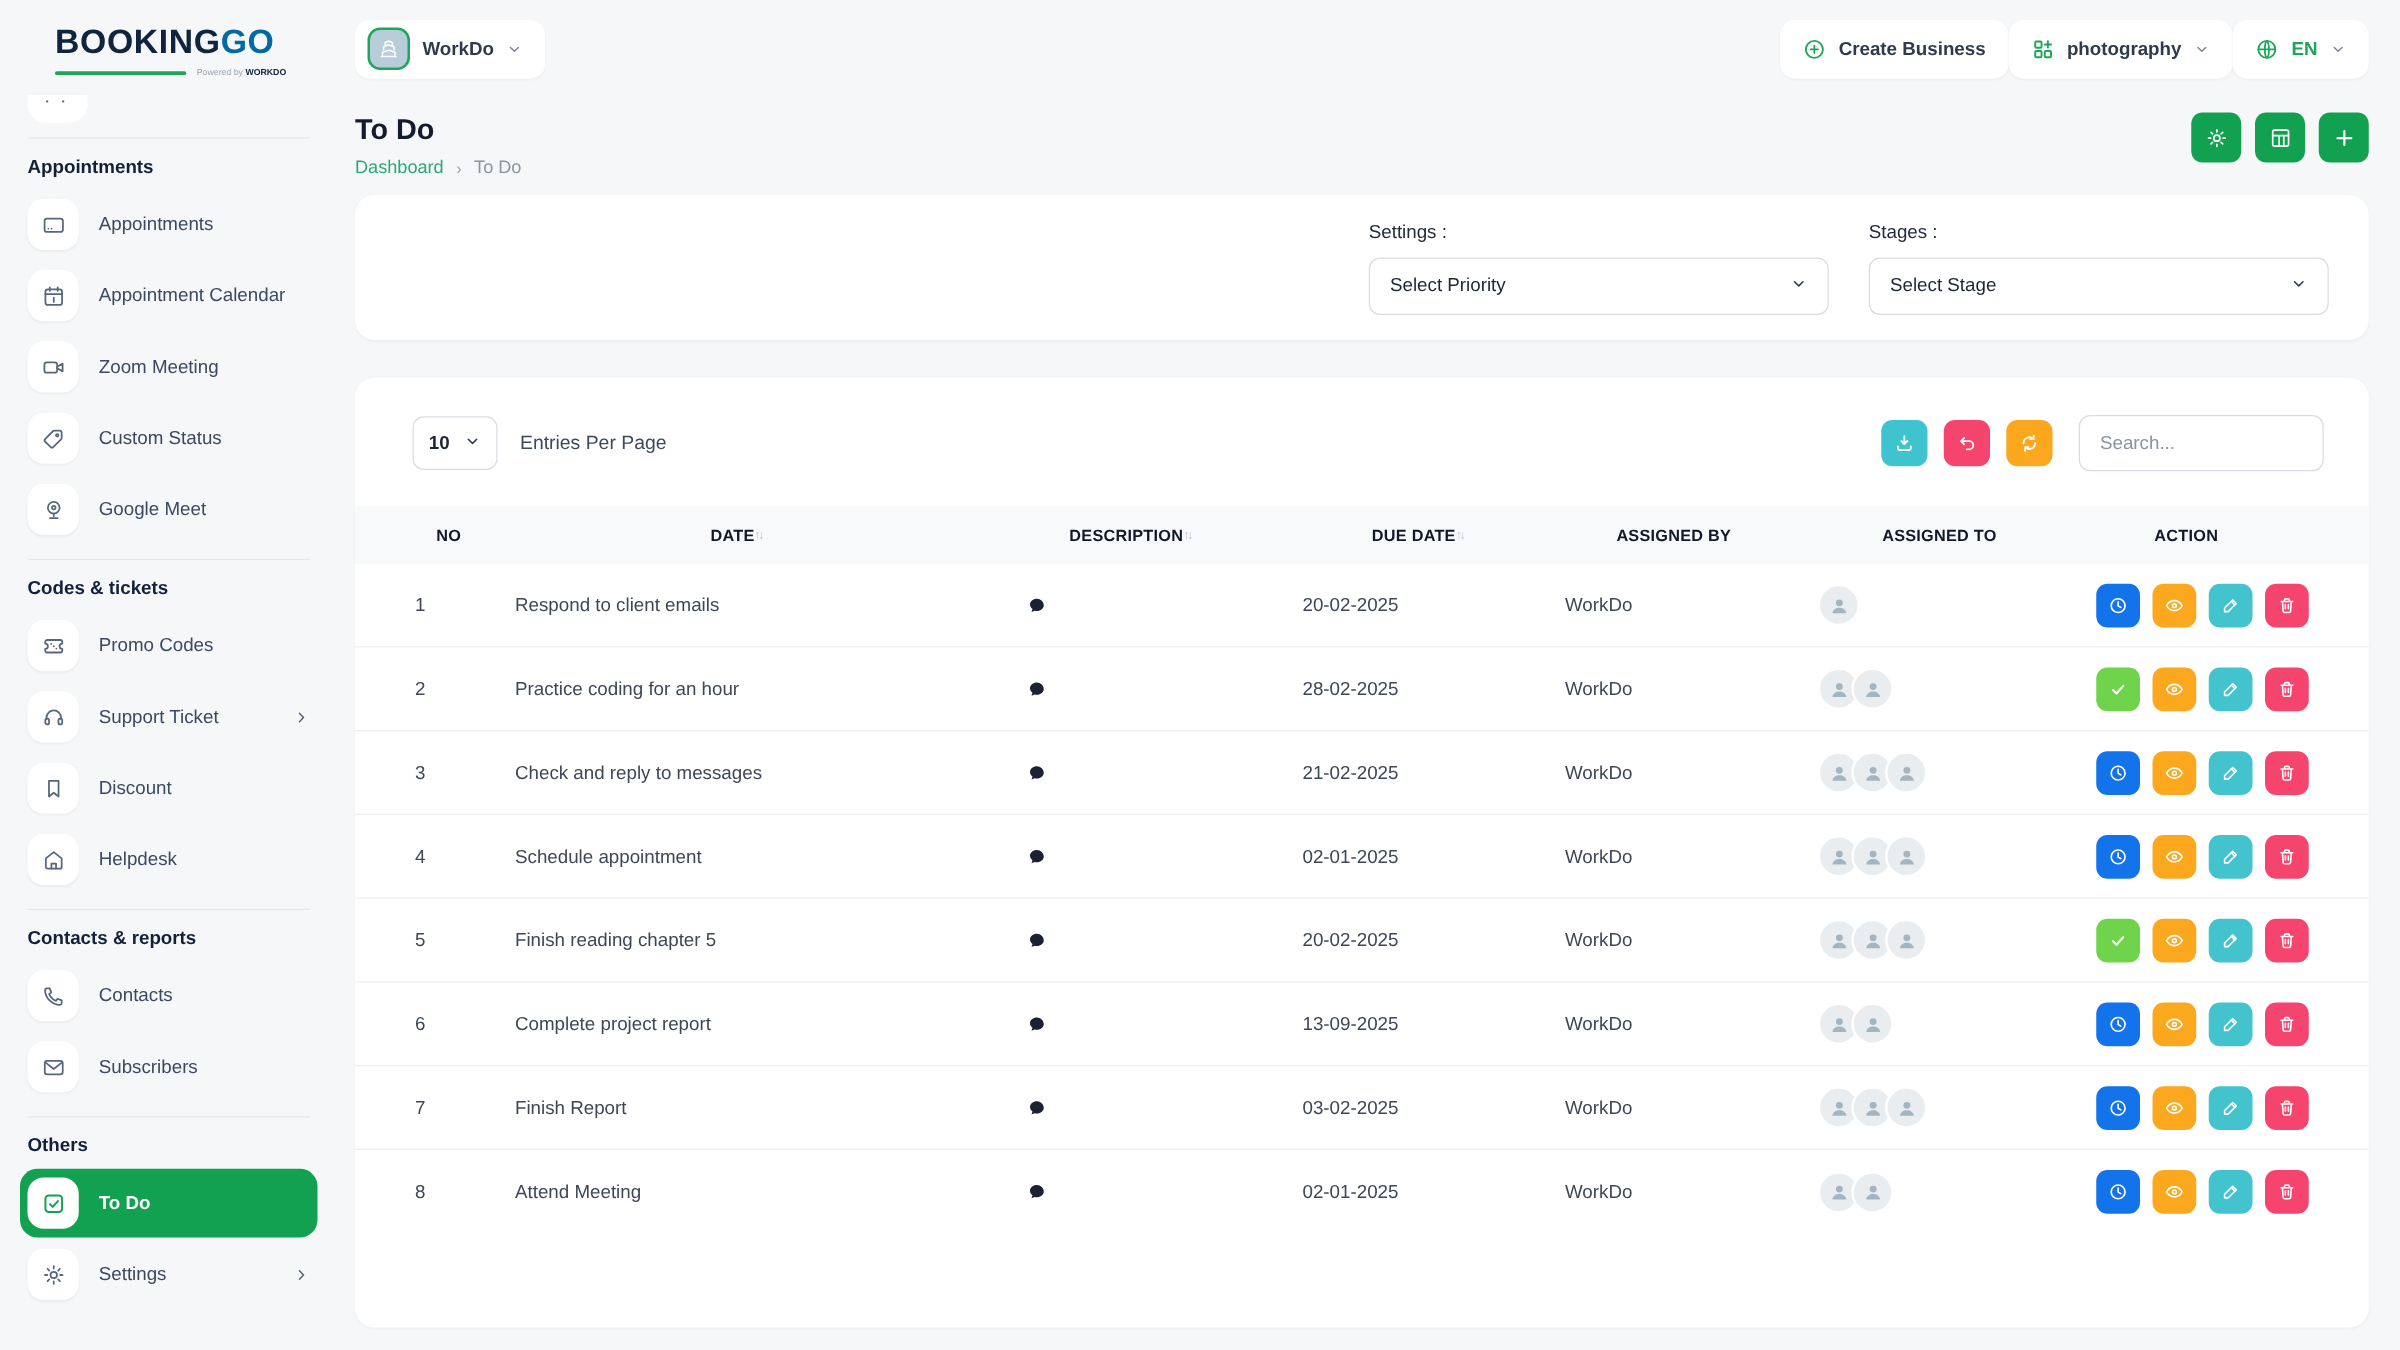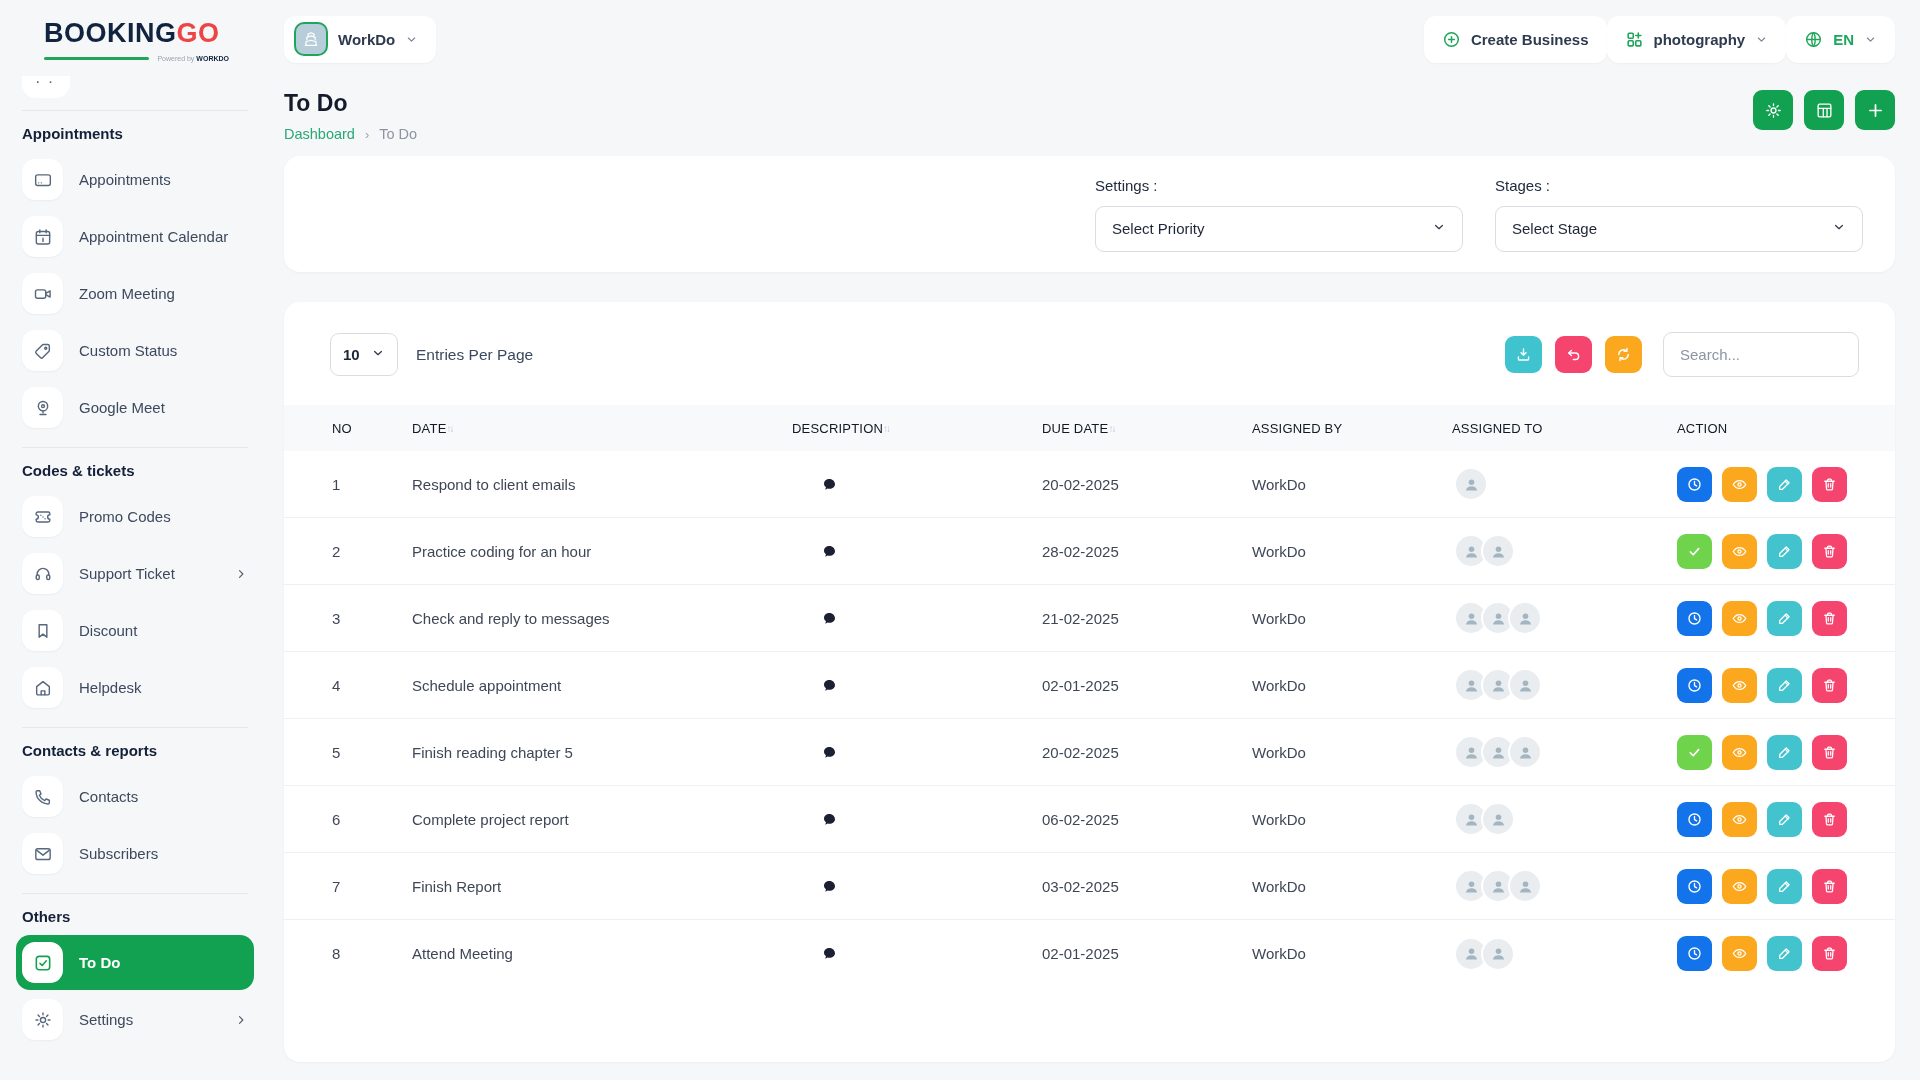--- a/index.html
+++ b/index.html
@@ -6,21 +6,21 @@
   html,body { width:1920px; height:1080px; overflow:hidden; }
   body {
     font-family:"Liberation Sans", sans-serif;
     background:#f6f7f8; color:#1a2130;
     display:flex;
   }
   
   .sidebar { width:270px; flex:0 0 270px; padding:18px 22px 0 22px; position:relative; }
   .logo-text { font-size:27px; font-weight:800; letter-spacing:.5px; padding-left:22px; }
   .logo-text .lp { color:#10233f;margin-top:13px; }
-  .logo-text .la { color:#ef4444; }
+  .logo-text .la { color:#0369a1; }
   .logo-sub { display:flex; align-items:center; gap:8px; margin:6px 0 0 22px; width:185px; }
   .logo-line { flex:1; height:3px; background:#1fa65a; border-radius:2px; }
   .powered { font-size:7px; color:#9aa3ae; white-space:nowrap; }
   .powered b { color:#10233f; }
   .partial-item { margin-top:14px; width:48px; height:22px; background:#fff; border-radius:0 0 14px 14px; display:flex; align-items:flex-start; justify-content:center; color:#57677c; font-weight:700; letter-spacing:3px; font-size:11px; }
   .divider { height:1px; background:#e6e7eb; margin:12px 0; }
   .section-heading { font-size:15px; font-weight:700; color:#14203a; margin:14px 0 10px 0; }
   .nav-item { display:flex; align-items:center; gap:16px; padding:7px 6px; margin:2px -6px; border-radius:14px; cursor:pointer; }
   .icon-box { width:41px; height:41px; background:#fff; border-radius:13px; display:flex; align-items:center; justify-content:center; color:#57677c; box-shadow:0 1px 2px rgba(20,30,50,.05); flex:0 0 41px; }
   .icon-box svg { width:20px; height:20px; }
@@ -68,21 +68,21 @@
   .controls .right { display:flex; align-items:center; gap:13px;justify-content:flex-end; }
   .tool { width:37px; height:37px; border:none; border-radius:9px; color:#fff; display:flex; align-items:center; justify-content:center; cursor:pointer; }
   .tool svg { width:17px; height:17px; }
   .tool.cyan { background:#3fc3cf; }
   .tool.pink { background:#f5456f; }
   .tool.orange { background:#fba81f; }
   .search { width:196px; height:45px; border:1px solid #d9dde3; border-radius:9px; padding:0 16px; font-family:inherit; font-size:15px; color:#3c495e; margin-left:8px; outline:none; }
   .search::placeholder { color:#8b95a2; }
   .tgrid { display:grid; grid-template-columns:80px 380px 250px 210px 200px 225px 1fr; align-items:center; padding:0 48px; }
   .thead { background:#f8f9fb; height:46px; margin-top:28px; }
-  .th { font-size:13px; font-weight:400; color:#111827; letter-spacing:.2px; display:flex; align-items:center; justify-content:flex-start; padding-right:26px; }
+  .th { font-size:13px; font-weight:700; color:#111827; letter-spacing:.2px; display:flex; align-items:center; justify-content:center; padding-right:26px; }
   .sort { font-size:10px; color:#c0c5cf; letter-spacing:-2px; }
   .trow { height:67px; border-bottom:1px solid #eef0f3; font-size:15px; color:#3f4757; }
   .trow:last-child { border-bottom:none; }
   .cell-name { padding-right:10px; }
   .comment-btn { background:none; border:none; color:#1b2133; cursor:pointer; display:flex; margin-left:30px; }
   .comment-btn svg { width:15px; height:15px; }
   .avatars { display:flex; padding-left:2px; }
   .avatar { width:34px; height:34px; border-radius:50%; background:#e9edf0; color:#a3b5c1; border:2px solid #fff; display:flex; align-items:center; justify-content:center; }
   .avatar:not(:first-child) { margin-left:-7px; }
   .avatar svg { width:19px; height:19px; }
@@ -779,21 +779,21 @@
           <div class="cell-name">Complete project report</div>
           <div>
             <button class="comment-btn">
               <span style="display: flex;">
                 <svg viewBox="0 0 24 24" fill="currentColor">
                   <path d="M12 3.2c-4.9 0-8.8 3.3-8.8 7.4 0 2.3 1.2 4.4 3.2 5.7l-1.3 4 4-1.9c.9.3 1.9.4 2.9.4 4.9 0 8.8-3.3 8.8-7.4S16.9 3.2 12 3.2z"></path>
                 </svg>
               </span>
             </button>
           </div>
-          <div>06-02-2025</div>
+          <div>13-09-2025</div>
           <div>WorkDo</div>
           <div class="avatars">
             <span class="avatar">
               <span style="display: flex;">
                 <svg viewBox="0 0 24 24" fill="currentColor">
                   <circle cx="12" cy="9.2" r="3.5"></circle>
                   <path d="M4.9 19.6c.6-3.6 3.5-5.5 7.1-5.5s6.5 1.9 7.1 5.5z"></path>
                 </svg>
               </span>
             </span>

